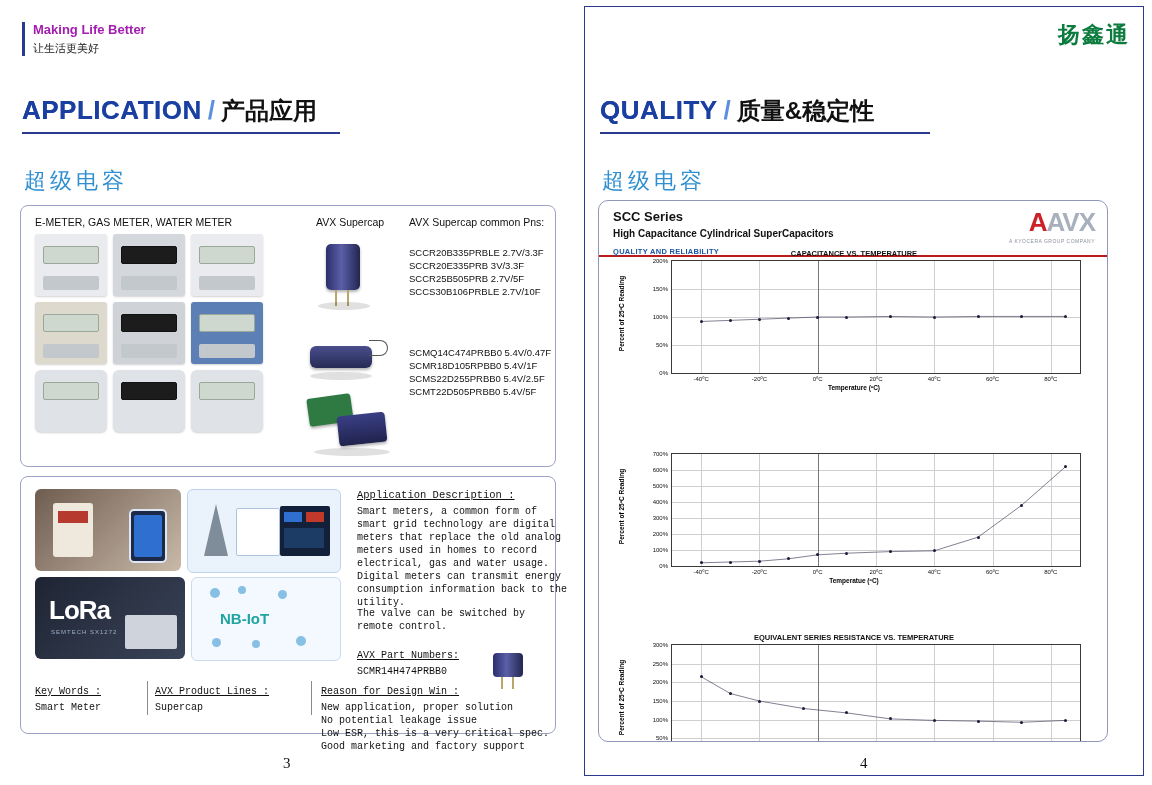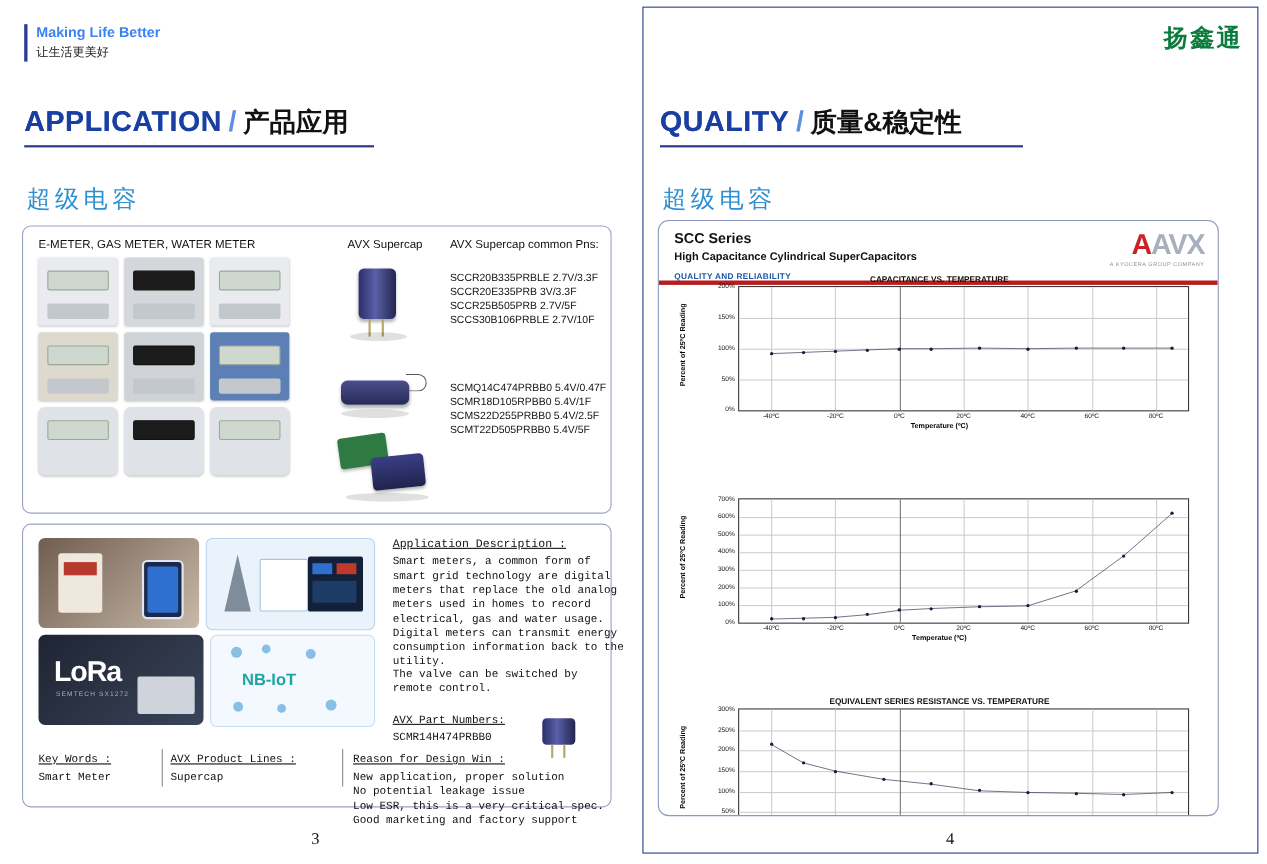--- a/index.html
+++ b/index.html
@@ -9,21 +9,21 @@
     overflow:hidden;position:relative;
   }
   .page{position:absolute;top:0;width:576px;height:785px;box-sizing:border-box;}
   .page-left{left:0;}
   .page-right{left:576px;padding:8px;}
   .right-frame{position:absolute;left:584px;top:6px;width:560px;height:770px;border:1px solid #2b3a8f;box-sizing:border-box;}
 
   
   .brand{position:absolute;left:22px;top:22px;display:flex;align-items:flex-start;}
   .brand-bar{width:3px;height:34px;background:#2b3a8f;margin-right:8px;}
-  .brand-en{font-size:13px;font-weight:bold;color:#3b82f6;line-height:16px;}
+  .brand-en{font-size:13px;font-weight:bold;color:#a21caf;line-height:16px;}
   .brand-cn{font-size:11px;color:#1a1a1a;line-height:16px;margin-top:2px;}
 
   .title-row{position:absolute;left:22px;top:95px;display:flex;align-items:baseline;}
   .title-en{font-size:26px;font-weight:bold;letter-spacing:.5px;
     background:linear-gradient(90deg,#0b1f8f 0%,#2a57c8 45%,#5b8fe0 100%);
     -webkit-background-clip:text;background-clip:text;color:#1b3fa0;}
   .title-sep{font-size:26px;font-weight:bold;color:#5b8fe0;margin:0 6px;}
   .title-cn{font-size:24px;font-weight:bold;color:#111;}
   .title-underline{position:absolute;left:22px;top:132px;width:318px;height:2px;background:#2b3a8f;}
 
@@ -123,21 +123,21 @@
   .logo{position:absolute;right:22px;top:18px;text-align:right;}
   .logo-en{font-size:23px;font-weight:bold;color:#0c7b3e;letter-spacing:1px;}
   .logo-star{color:#16a34a;font-size:23px;}
   .logo-cn{font-size:22px;font-weight:bold;color:#0c7b3e;letter-spacing:2px;margin-top:2px;}
 
   .r-title-row{position:absolute;left:24px;top:95px;display:flex;align-items:baseline;}
   .r-title-underline{position:absolute;left:24px;top:132px;width:330px;height:2px;background:#2b3a8f;}
   .r-subtitle{position:absolute;left:26px;top:166px;font-size:22px;color:#2f8fd0;letter-spacing:4px;}
 
   .datasheet{position:absolute;left:22px;top:200px;width:510px;height:542px;border:1px solid #8f98bb;border-radius:10px;background:#fff;box-sizing:border-box;overflow:hidden;}
-  .ds-head{position:absolute;left:0;top:0;width:100%;height:54px;border-bottom:4px solid #b91c1c;text-decoration:underline;}
+  .ds-head{position:absolute;left:0;top:0;width:100%;height:54px;border-bottom:2px solid #b91c1c;text-decoration:underline;}
   .ds-title{position:absolute;left:14px;top:8px;font-size:13px;font-weight:bold;color:#111;}
   .ds-sub{position:absolute;left:14px;top:27px;font-size:10px;font-weight:bold;color:#111;}
   .ds-qr{position:absolute;left:14px;top:46px;font-size:7.5px;font-weight:bold;color:#1b57a8;letter-spacing:.3px;}
   .avx-logo{position:absolute;right:12px;top:6px;text-align:right;}
   .avx-mark{font-size:26px;font-weight:bold;color:#a8b0bd;letter-spacing:-1px;}
   .avx-mark .red{color:#cc2127;}
   .avx-tag{font-size:5px;color:#8a919c;letter-spacing:.5px;}
 
   .chart{position:absolute;left:10px;width:490px;}
   .chart-title{text-align:center;font-size:7.5px;font-weight:bold;color:#111;margin-bottom:2px;}

